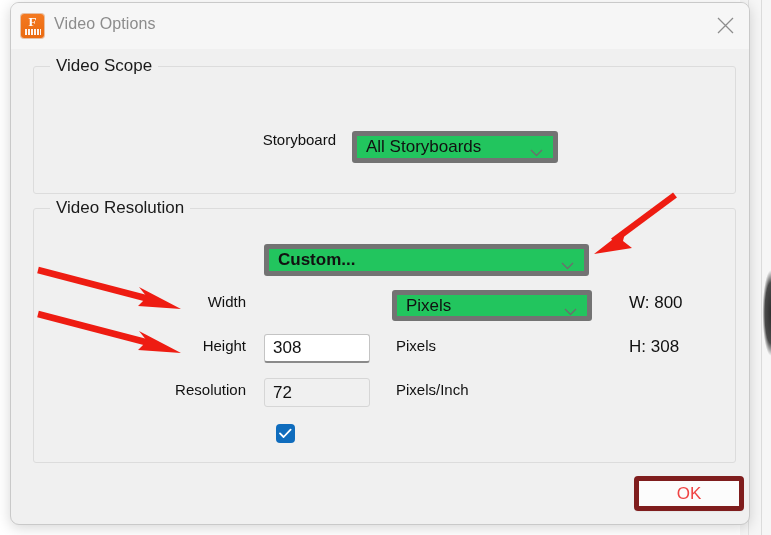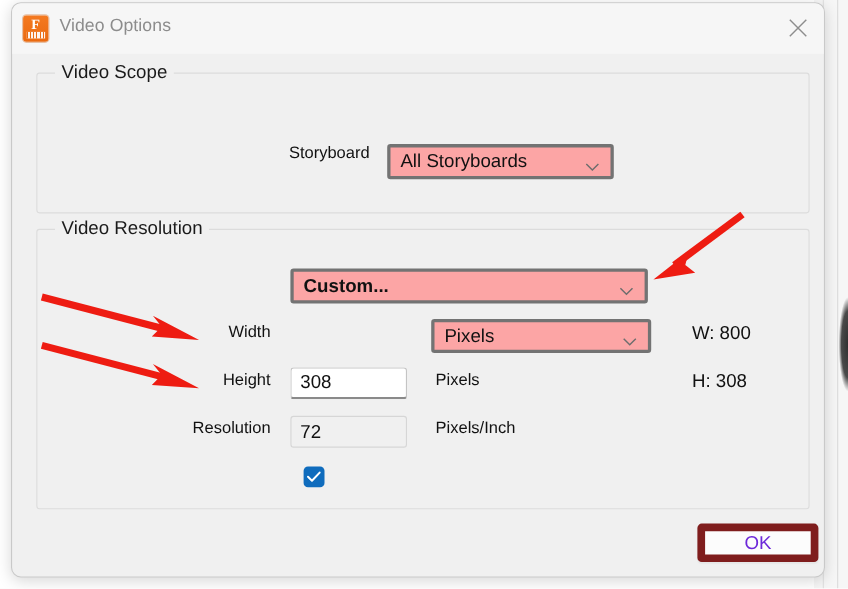--- a/index.html
+++ b/index.html
@@ -165,22 +165,22 @@
     position: absolute;
     font-size: 15px;
     color: #111111;
     white-space: nowrap;
   }
   .lbl-right { text-align: right; }
 
   
   .combo {
     position: absolute;
-    background: #fca5a5;
-    border: 3px solid #737373;
+    background: #22c55e;
+    border: 5px solid #737373;
     border-radius: 3px;
     box-sizing: border-box;
     cursor: default;
   }
   .combo .combo-text {
     position: absolute;
     left: 9px;
     top: 0;
     bottom: 0;
     display: flex;
@@ -249,28 +249,28 @@
   }
 
   
   .okbtn {
     position: absolute;
     left: 623px;
     top: 473px;
     width: 110px;
     height: 35px;
     background: #fcfcfc;
-    border: 7px solid #7f1d1d;
+    border: 5px solid #7f1d1d;
     border-radius: 4px;
     box-sizing: border-box;
     display: flex;
     align-items: center;
     justify-content: center;
     font-size: 17px;
-    color: #6d28d9;
+    color: #ef4444;
     cursor: default;
     box-shadow: 0 1px 1px rgba(0,0,0,0.04);
   }
 
   
   .arrow { position: absolute; pointer-events: none; }
 </style>
 </head>
 <body>
 

